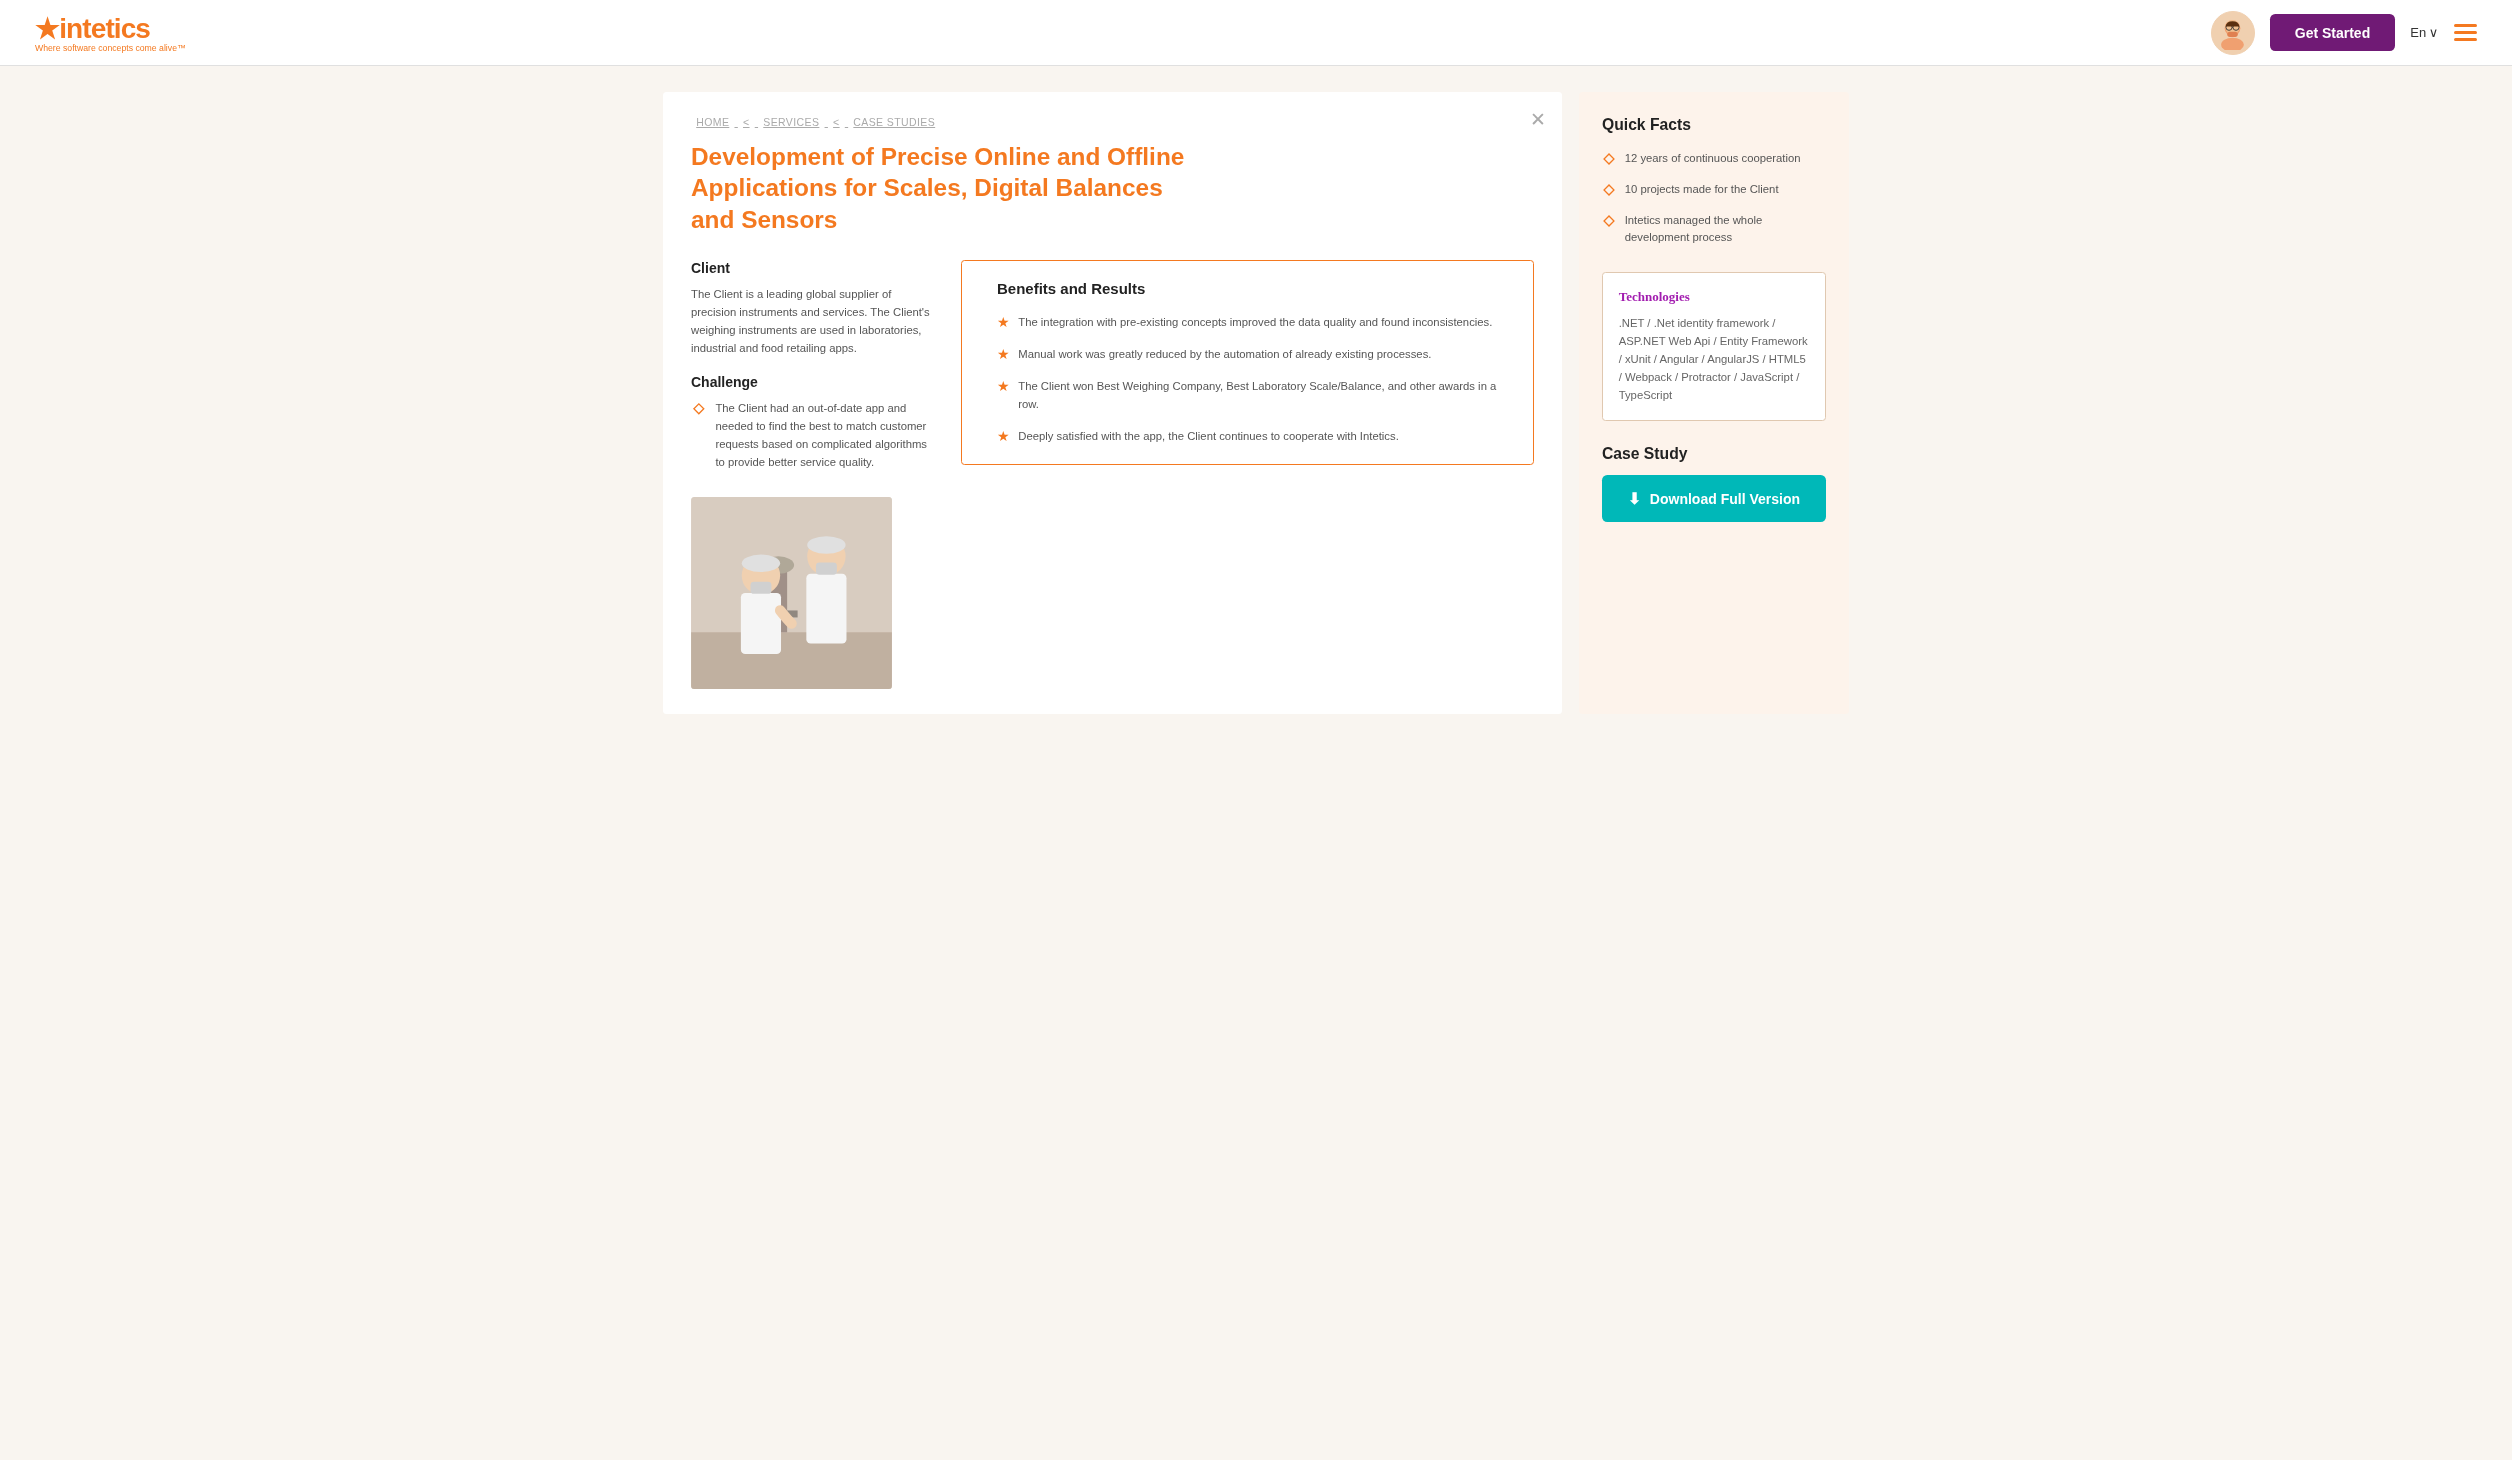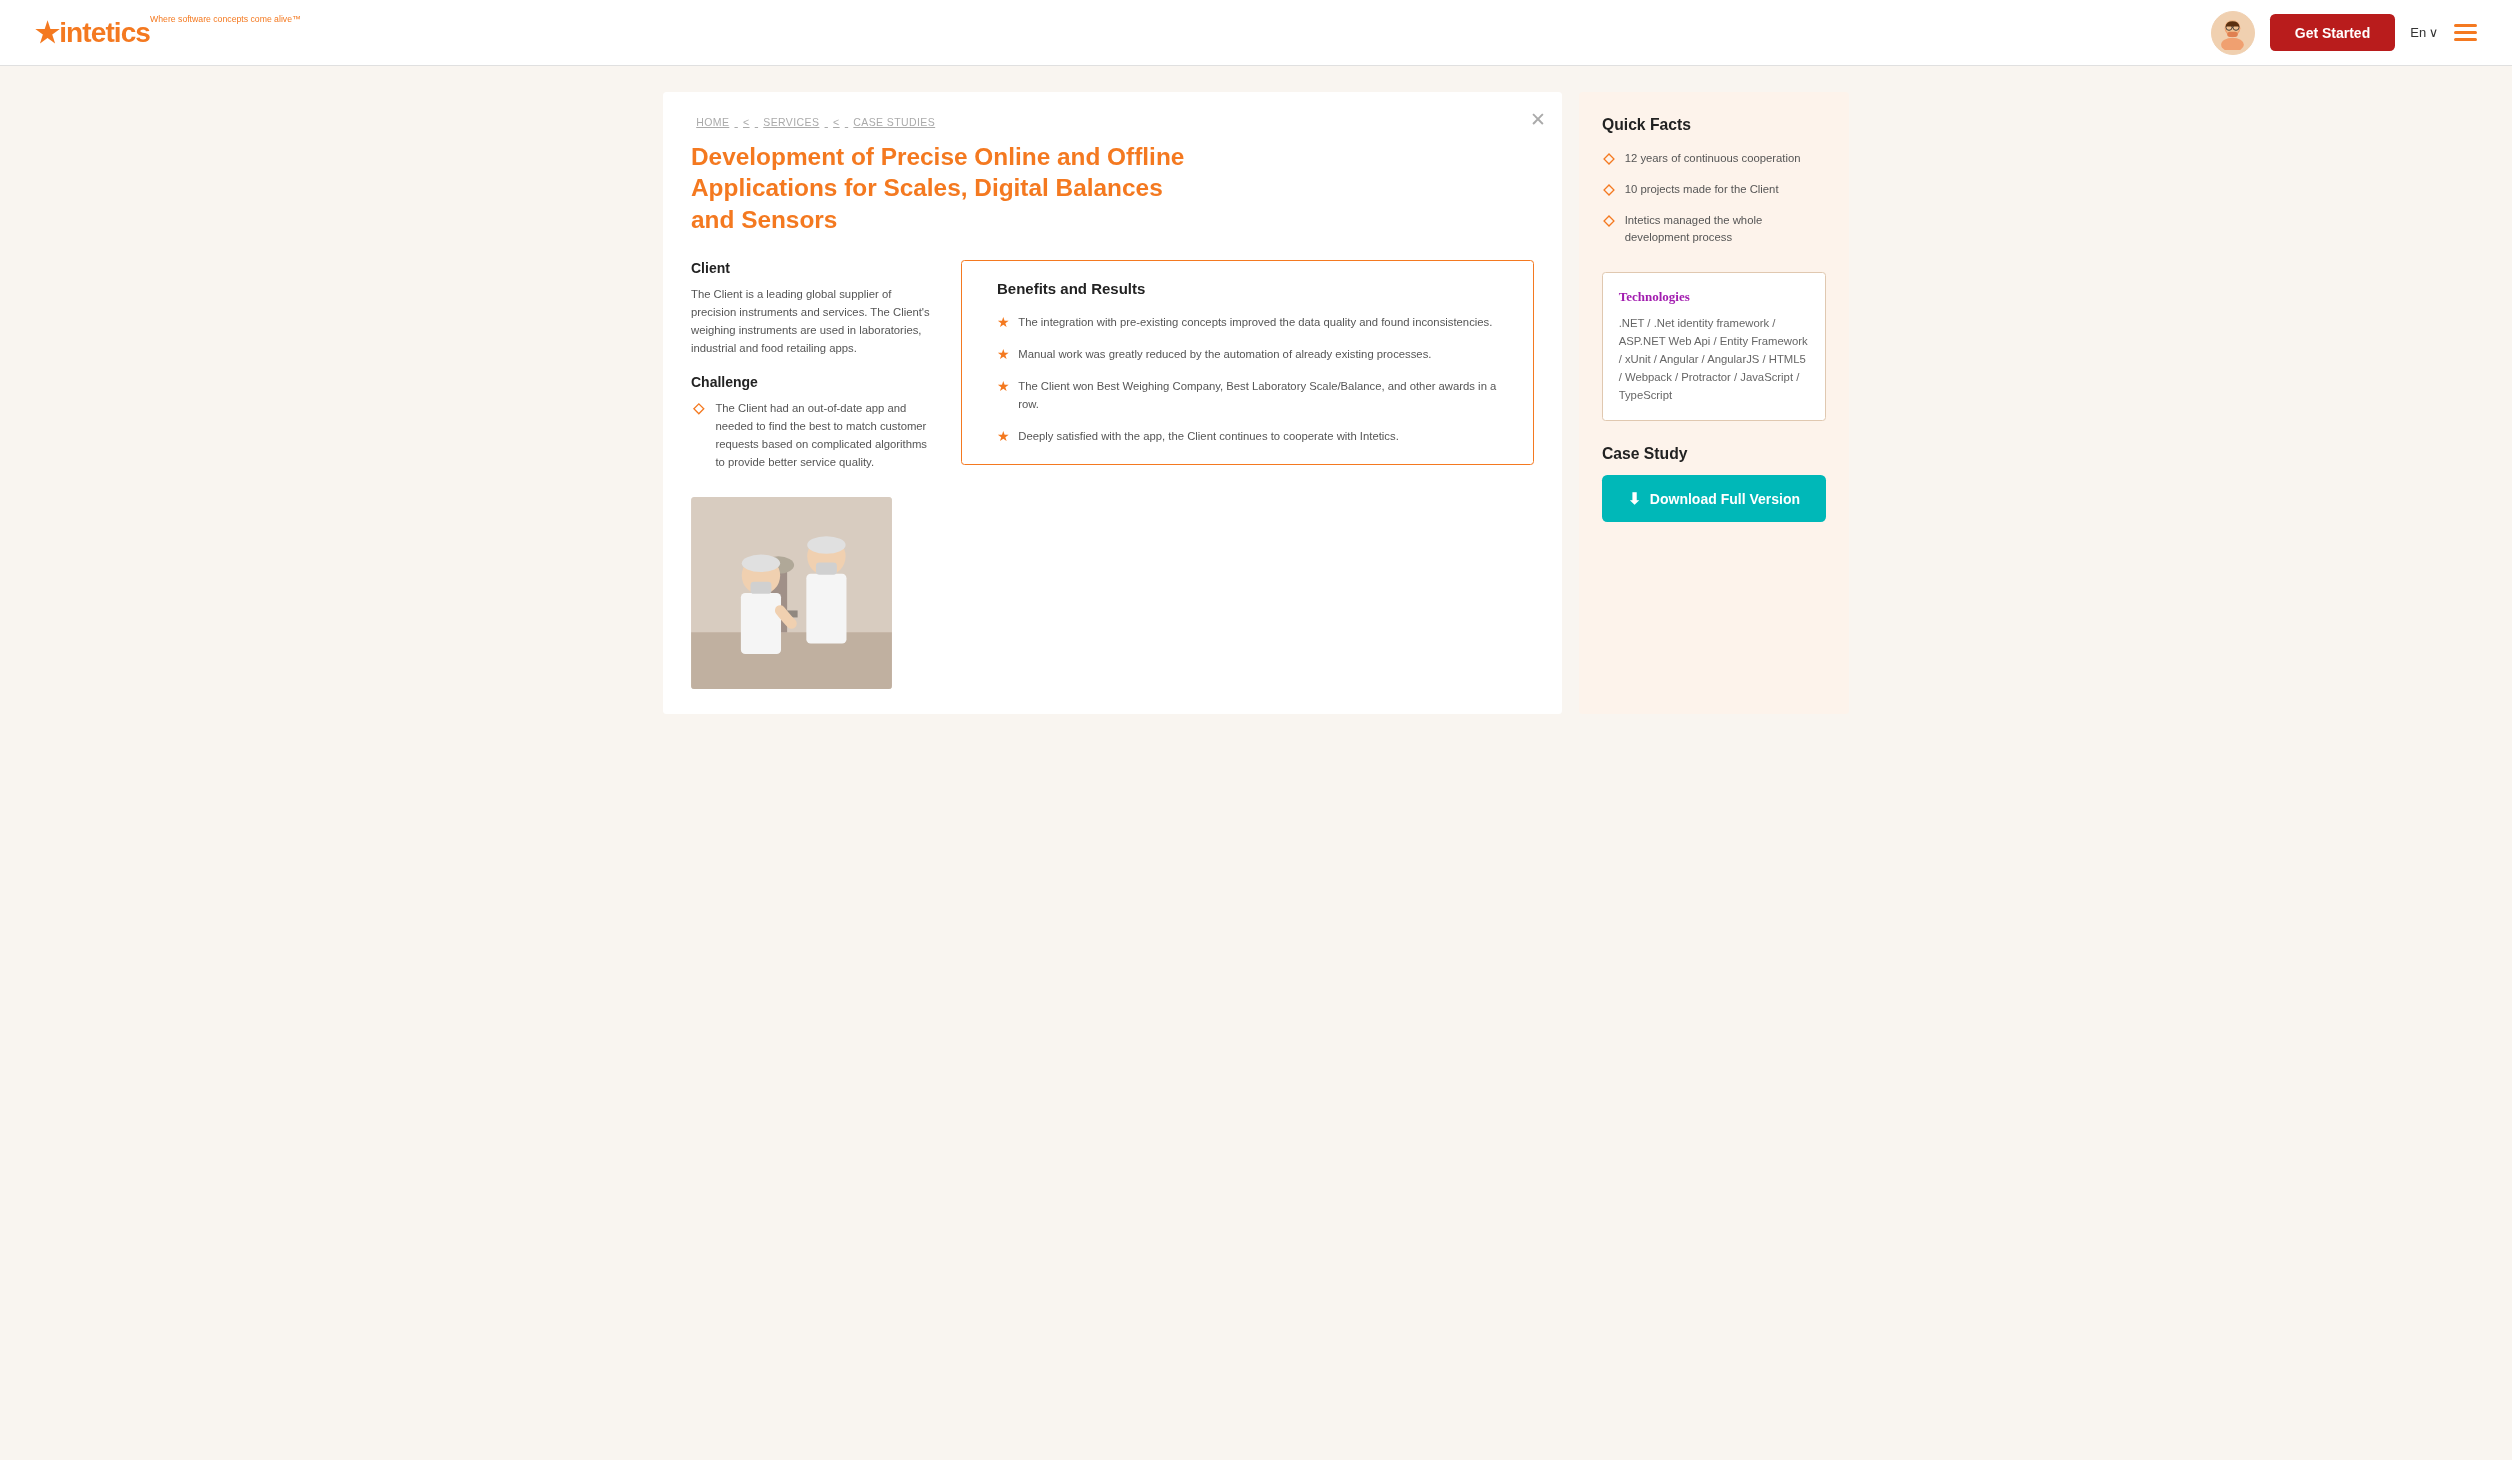--- a/index.html
+++ b/index.html
@@ -9,35 +9,35 @@
     .header {
       background: #fff;
       display: flex;
       align-items: center;
       justify-content: space-between;
       padding: 10.5px 35px;
       border-bottom: 0.9px solid #e0e0e0;
       position: relative;
       z-index: 10;
     }
-    .logo-area { display: flex; }
+    .logo-area { display: flex; flex-direction: column; }
     .logo-text { font-size: 28px; font-weight: 700; color: #f47920; letter-spacing: -0.9px; }
     .logo-tagline { font-size: 8.7px; color: #f47920; margin-top: -1.7px; }
     .header-right { display: flex; align-items: center; gap: 15.7px; }
     .avatar-area { display: flex; align-items: center; }
     .avatar-circle {
       width: 44px; height: 44px; border-radius: 50%;
       background: #f0d0b0;
       display: flex; align-items: center; justify-content: center;
       overflow: hidden;
       border: 1.7px solid #f0d0b0;
     }
     .avatar-svg { width: 35px; height: 35px; }
     .get-started-btn {
-      background: #b91c1c;
+      background: #701a75;
       color: #fff;
       border: none;
       border-radius: 5.2px;
       padding: 10.5px 24.4px;
       font-size: 14px;
       font-weight: 600;
       cursor: pointer;
     }
     .lang-selector { font-size: 13px; color: #333; display: flex; align-items: center; gap: 2.6px; cursor: pointer; }
     .menu-icon { display: flex; flex-direction: column; gap: 4.4px; cursor: pointer; }

